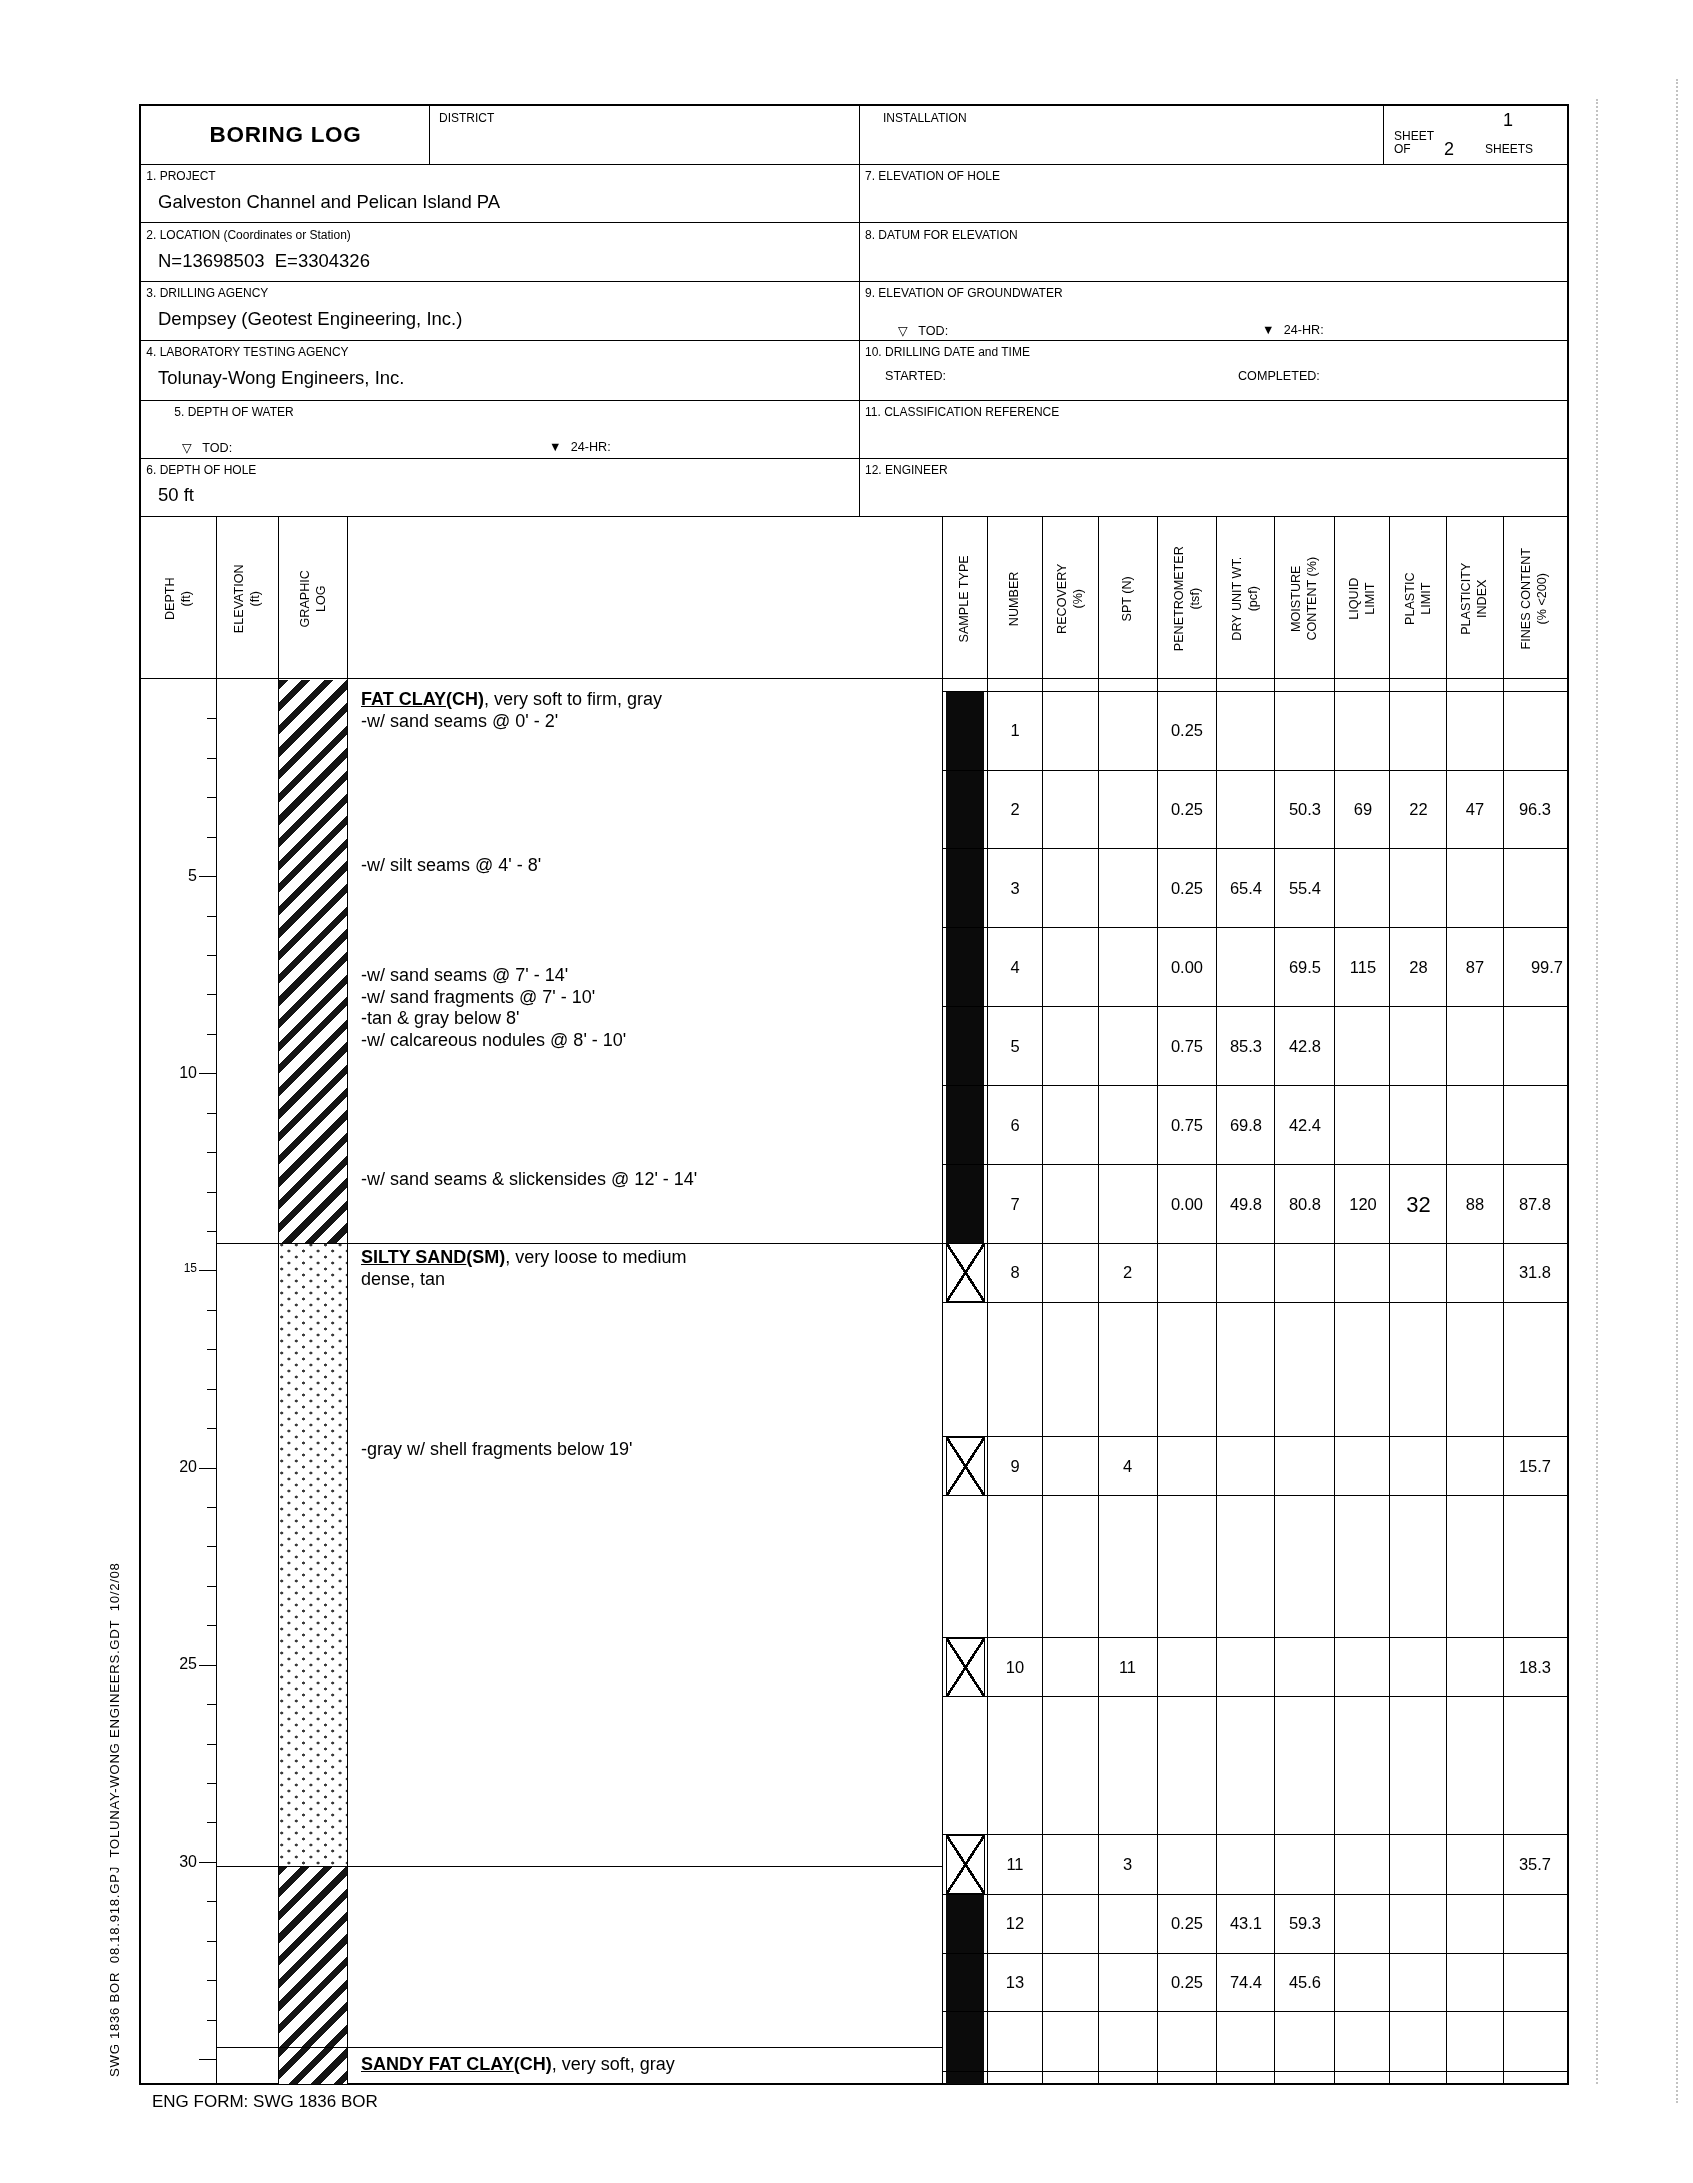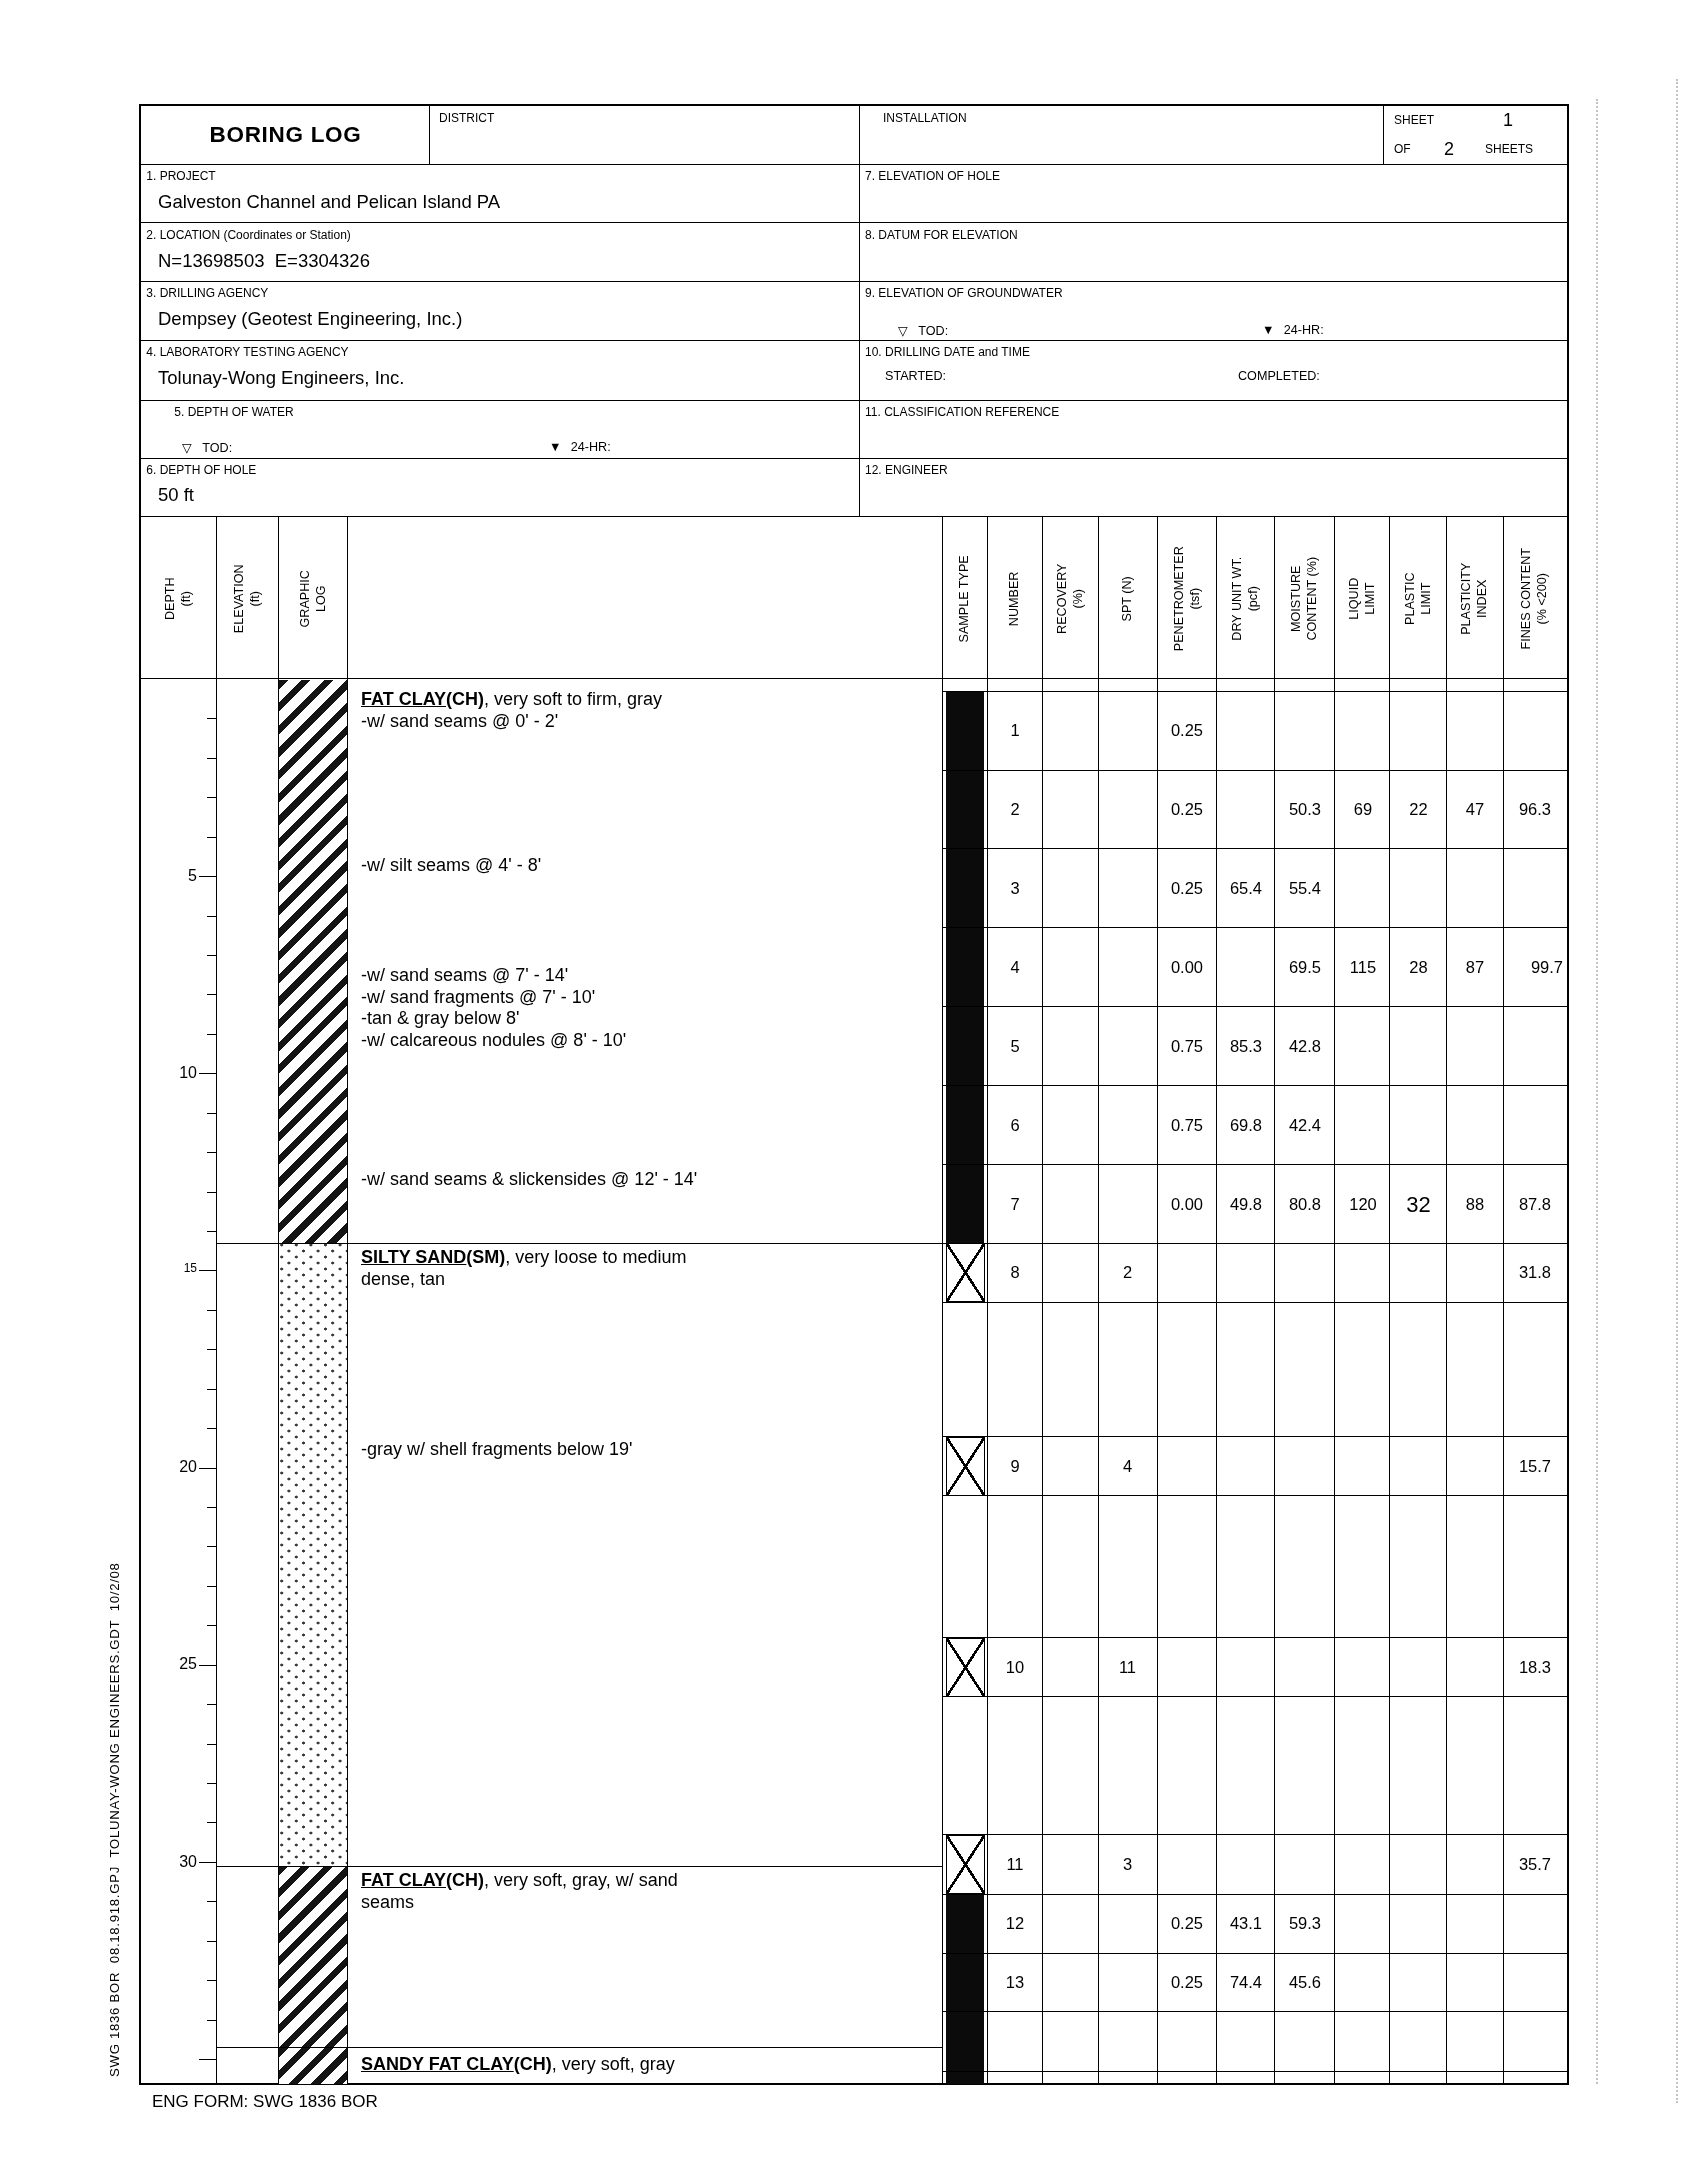--- a/index.html
+++ b/index.html
@@ -56,21 +56,21 @@
   <div class="abs" style="left:152px; top:2092px; font-size:17px;">ENG FORM: SWG 1836 BOR</div>
 
   <div class="form">
 
     <div class="abs" style="left:0; top:0; width:289px; height:58px; display:flex; align-items:center; justify-content:center; font-weight:bold; font-size:22.5px; letter-spacing:0.7px;">BORING LOG</div>
     <div class="vline" style="left:288px; top:0; height:58px;"></div>
     <div class="lbl" style="left:298px; top:5.3px;">DISTRICT</div>
     <div class="vline" style="left:718px; top:0; height:410px;"></div>
     <div class="lbl" style="left:726px; top:5.3px;margin-left:16px;">INSTALLATION</div>
     <div class="vline" style="left:1242px; top:0; height:58px;"></div>
-    <div class="lbl" style="left:1253px; top:7px;">SHEET</div>
+    <div class="lbl" style="left:1253px; top:23px;">SHEET</div>
     <div class="abs" style="left:1362px; top:4px; font-size:18px;">1</div>
     <div class="lbl" style="left:1253px; top:36px;">OF</div>
     <div class="abs" style="left:1303px; top:33px; font-size:18px;">2</div>
     <div class="lbl" style="left:1344px; top:36px;">SHEETS</div>
     <div class="hline" style="left:0; top:58px; width:1426px;"></div>
 
     <div class="hline" style="left:0; top:116px; width:1426px;"></div>
     <div class="hline" style="left:0; top:175px; width:1426px;"></div>
     <div class="hline" style="left:0; top:234px; width:1426px;"></div>
     <div class="hline" style="left:0; top:294px; width:1426px;"></div>
@@ -225,24 +225,20 @@
       </div>
       <div style="position: absolute; left: 220px; top: 1063px; width: 569px; font-size: 18px; line-height: 1.2;">
         <div>-w/ sand seams &amp; slickensides @ 12' - 14'</div>
       </div>
       <div style="position: absolute; left: 220px; top: 1141px; width: 569px; font-size: 18px; line-height: 1.2;">
         <div><span style="font-weight: bold; text-decoration: underline;">SILTY SAND</span><span style="font-weight: bold;">(SM)</span>, very loose to medium</div>
         <div>dense, tan</div>
       </div>
       <div style="position: absolute; left: 220px; top: 1333px; width: 569px; font-size: 18px; line-height: 1.2;">
         <div>-gray w/ shell fragments below 19'</div>
-      </div>
-      <div style="position: absolute; left: 220px; top: 1764px; width: 569px; font-size: 18px; line-height: 1.2;">
-        <div><span style="font-weight: bold; text-decoration: underline;">FAT CLAY</span><span style="font-weight: bold;">(CH)</span>, very soft, gray, w/ sand</div>
-        <div>seams</div>
       </div>
       <div style="position: absolute; left: 220px; top: 1948px; width: 569px; font-size: 18px; line-height: 1.2;">
         <div><span style="font-weight: bold; text-decoration: underline;">SANDY FAT CLAY</span><span style="font-weight: bold;">(CH)</span>, very soft, gray</div>
       </div>
       <div style="position: absolute; left: 805px; top: 585px; width: 38px; height: 79px; background: rgb(11, 11, 11);"></div>
       <div style="position: absolute; left: 846px; top: 585px; width: 56px; height: 79px; display: flex; align-items: center; justify-content: center; font-size: 16.5px;">1</div>
       <div style="position: absolute; left: 1016px; top: 585px; width: 60px; height: 79px; display: flex; align-items: center; justify-content: center; font-size: 16.5px;">0.25</div>
       <div style="position: absolute; left: 805px; top: 664px; width: 38px; height: 79px; background: rgb(11, 11, 11);"></div>
       <div style="position: absolute; left: 846px; top: 664px; width: 56px; height: 79px; display: flex; align-items: center; justify-content: center; font-size: 16.5px;">2</div>
       <div style="position: absolute; left: 1016px; top: 664px; width: 60px; height: 79px; display: flex; align-items: center; justify-content: center; font-size: 16.5px;">0.25</div>

